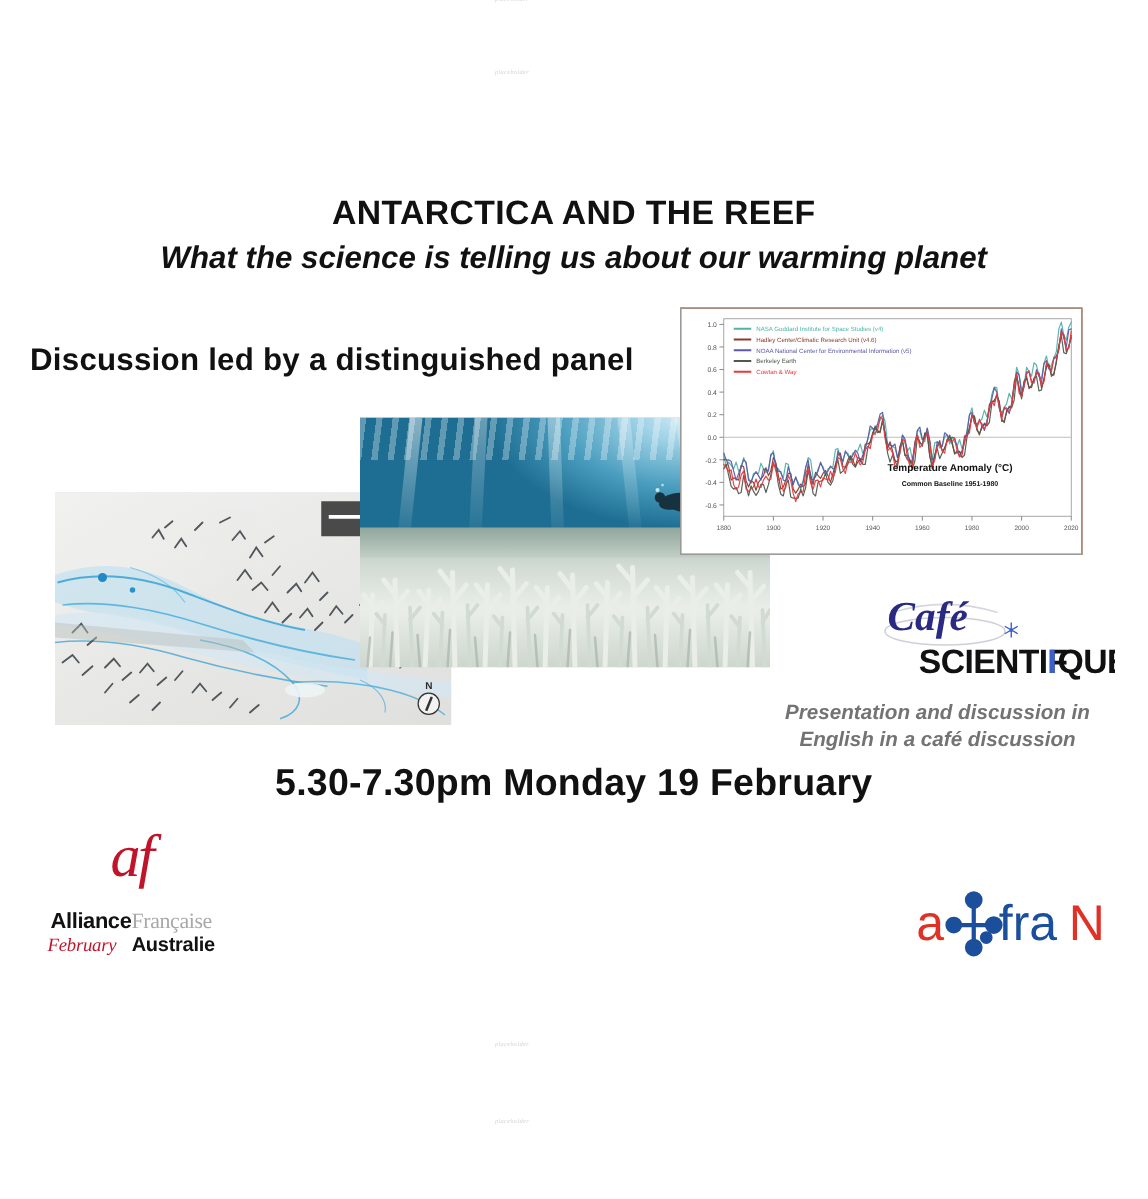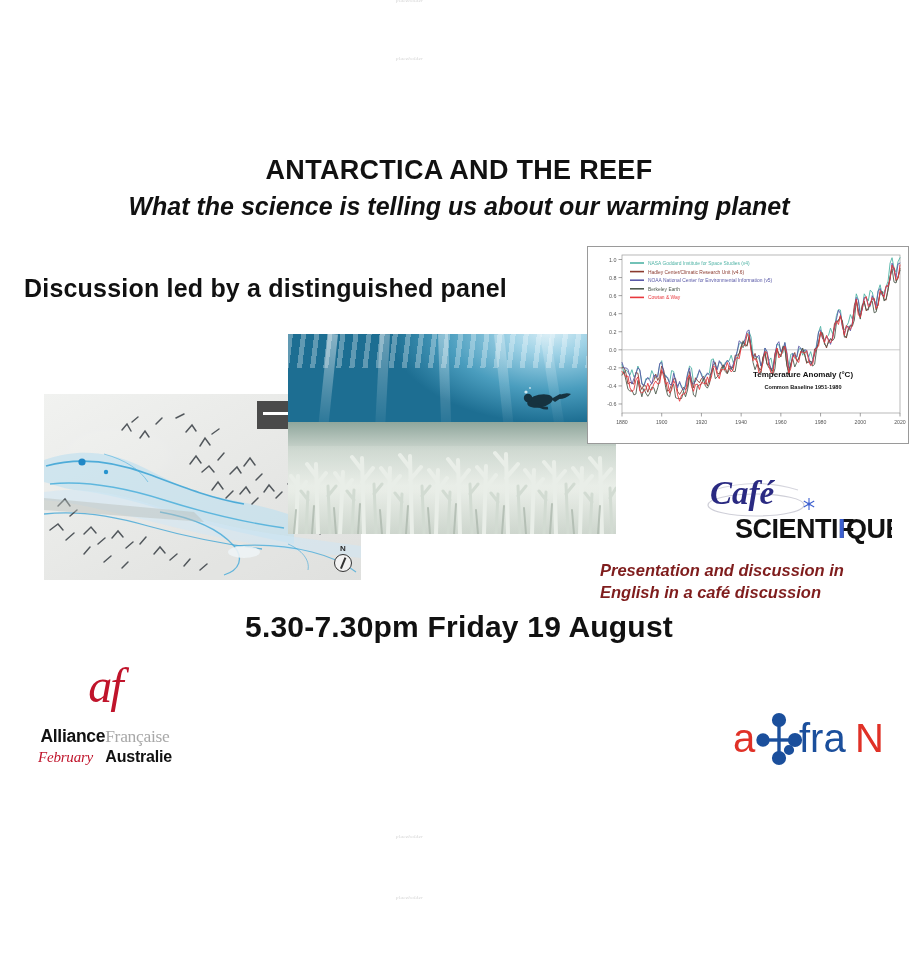--- a/index.html
+++ b/index.html
@@ -30,22 +30,22 @@
   }
   .panel-line{
     position:absolute;left:24px;top:274px;
     font-size:25px;font-weight:700;color:#111;letter-spacing:.2px;
   }
   .datetime{
     position:absolute;left:0;right:0;top:610px;text-align:center;
     font-size:30px;font-weight:700;color:#111;letter-spacing:.2px;
   }
   .note{
-    position:absolute;right:18px;top:559px;width:300px;text-align:left;
-    font-size:16.5px;font-weight:700;font-style:italic;color:#7f1d1d;
+    position:absolute;right:18px;top:559px;width:300px;text-align:center;
+    font-size:16.5px;font-weight:700;font-style:italic;color:#737373;
     line-height:1.35;
   }
 
   
   .photo-ice{
     position:absolute;left:44px;top:394px;width:317px;height:186px;
     overflow:hidden;background:#e6e7e6;
   }
   .photo-ice .basefield{
     position:absolute;inset:0;
@@ -96,21 +96,21 @@
     background:repeating-linear-gradient(97deg,rgba(255,255,255,.30) 0 5px,rgba(255,255,255,0) 5px 13px);
   }
   .photo-reef .reefbed{
     position:absolute;left:0;right:0;bottom:0;height:112px;
     background:linear-gradient(180deg,#8fa69c 0%,#cdd7cf 26%,#e6ebe5 62%,#d3dbd3 100%);
   }
   .diver{position:absolute;left:232px;top:52px;width:52px;height:30px;}
 
   
   .chart-box{
-    position:absolute;left:587px;top:246px;width:320px;height:196px;
+    position:absolute;left:544px;top:246px;width:320px;height:196px;
     background:#c2410c;border:1px solid #9a9a9a;text-decoration:underline;
   }
   .chart-svg{display:block;width:320px;height:196px;}
 
   
   .cafe-logo{position:absolute;left:692px;top:472px;width:200px;height:72px;}
 
   
   .logo-af{position:absolute;left:20px;top:658px;width:170px;height:110px;text-align:center;}
   .logo-af .af-mono{
@@ -375,21 +375,21 @@
       <text x="146" y="66" font-family="'Liberation Sans', sans-serif" font-weight="700" font-size="27" fill="#3c5fcf">I</text>
       <text x="154" y="66" font-family="'Liberation Sans', sans-serif" font-weight="700" font-size="27" letter-spacing="-0.5" fill="#111111">QUE</text>
     </svg>
   </div>
 
   <div class="note">
     <div>Presentation and discussion  in</div>
     <div>English in a café discussion</div>
   </div>
 
-  <div class="datetime">5.30-7.30pm  Friday 19 August</div>
+  <div class="datetime">5.30-7.30pm  Monday 19 February</div>
 
   <div class="logo-af">
     <div class="af-mono">af</div>
     <div class="af-l1"><b>Alliance</b><i>Française</i></div>
     <div class="af-l2"><span class="canb">February</span> <span class="aus">Australie</span></div>
   </div>
 
 
   <div class="logo-afran">
     <svg viewBox="0 0 150 56" width="150" height="56">

